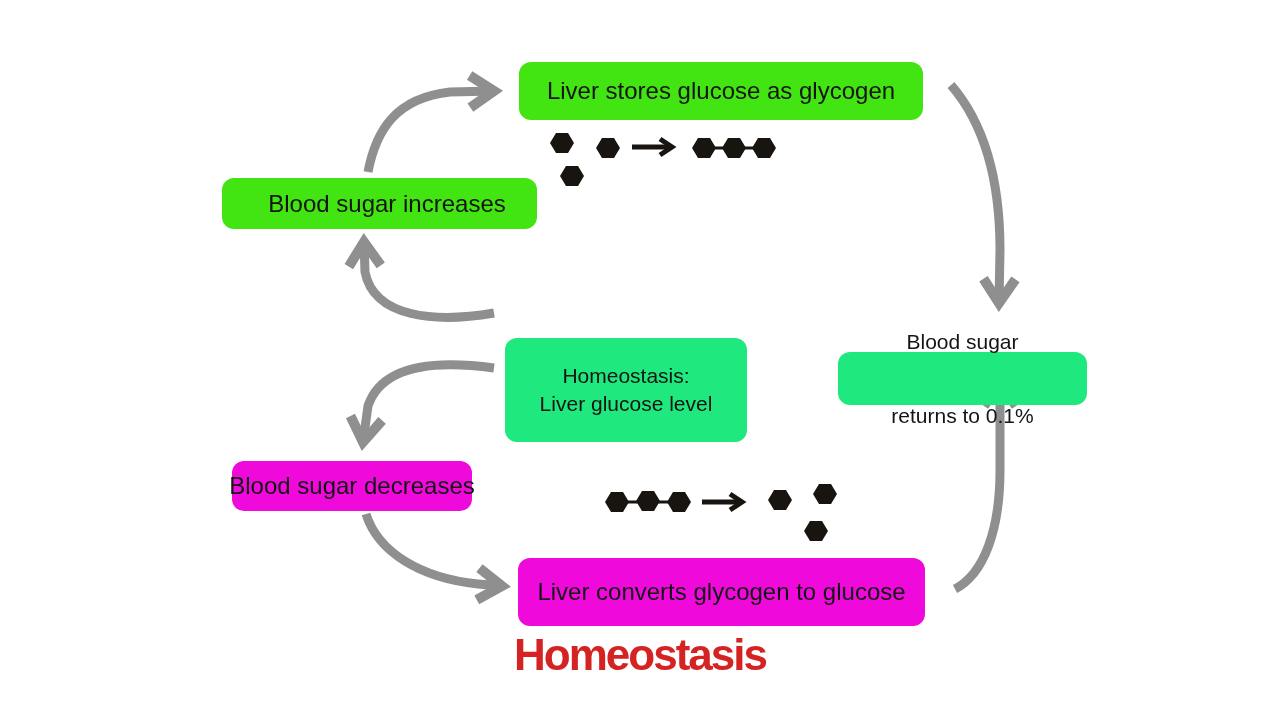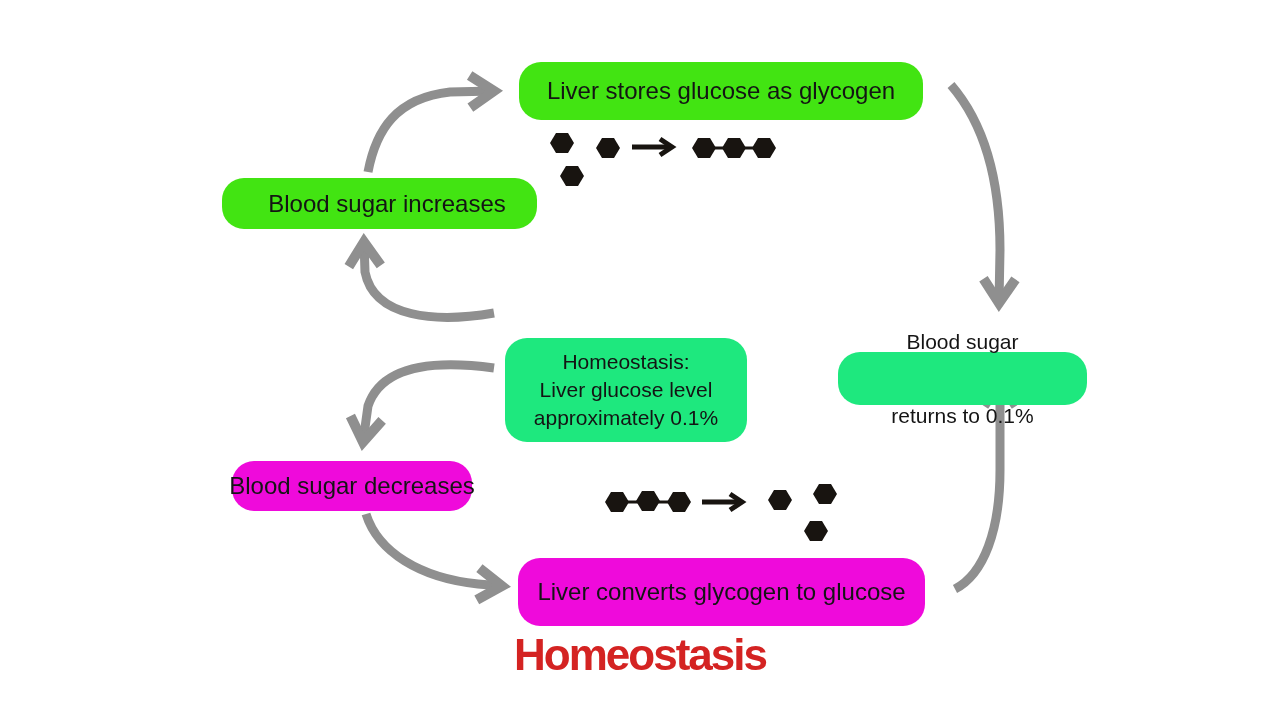--- a/index.html
+++ b/index.html
@@ -4,21 +4,21 @@
 <style>
   html,body{margin:0;padding:0;}
   .stage{
     position:relative;width:1280px;height:720px;overflow:hidden;
     background:var(--background,#fff);
     font-family:"Liberation Sans", sans-serif;
   }
   .overlay{position:absolute;left:0;top:0;width:1280px;height:720px;}
   .box{
     position:absolute;display:flex;align-items:center;justify-content:center;
-    flex-direction:column;border-radius:22px;
+    flex-direction:column;border-radius:12px;
     color:var(--box-text,#141414);font-size:24px;line-height:1.15;
     text-align:center;white-space:nowrap;
   }
   .green{background:var(--bright-green,#42E412);}
   .spring{background:var(--spring-green,#1EE87E);margin-top:35px;}
   .magenta{background:var(--magenta,#EF0ADB);}
   .multi{font-size:21px;line-height:28px;}
   .returns{font-size:21px;line-height:26px;}
   .page-title{
     position:absolute;left:0;top:632px;width:1280px;text-align:center;
@@ -78,21 +78,20 @@
     <span>Liver stores glucose as glycogen</span>
   </div>
 
   <div class="box green" style="left:222px;top:178px;width:300px;height:51px;padding-left:15px;">
     <span>Blood sugar increases</span>
   </div>
 
   <div class="box spring multi" style="left:505px;top:303px;width:242px;height:104px;">
     <div>Homeostasis:</div>
     <div>Liver glucose level</div>
-    <div>approximately 0.1%</div>
   </div>
 
   <div class="box spring returns" style="left:838px;top:317px;width:249px;height:53px;gap:48px;">
     <div>Blood sugar</div>
     <div>returns to 0.1%</div>
   </div>
 
   <div class="box magenta" style="left:232px;top:461px;width:240px;height:50px;">
     <span>Blood sugar decreases</span>
   </div>

